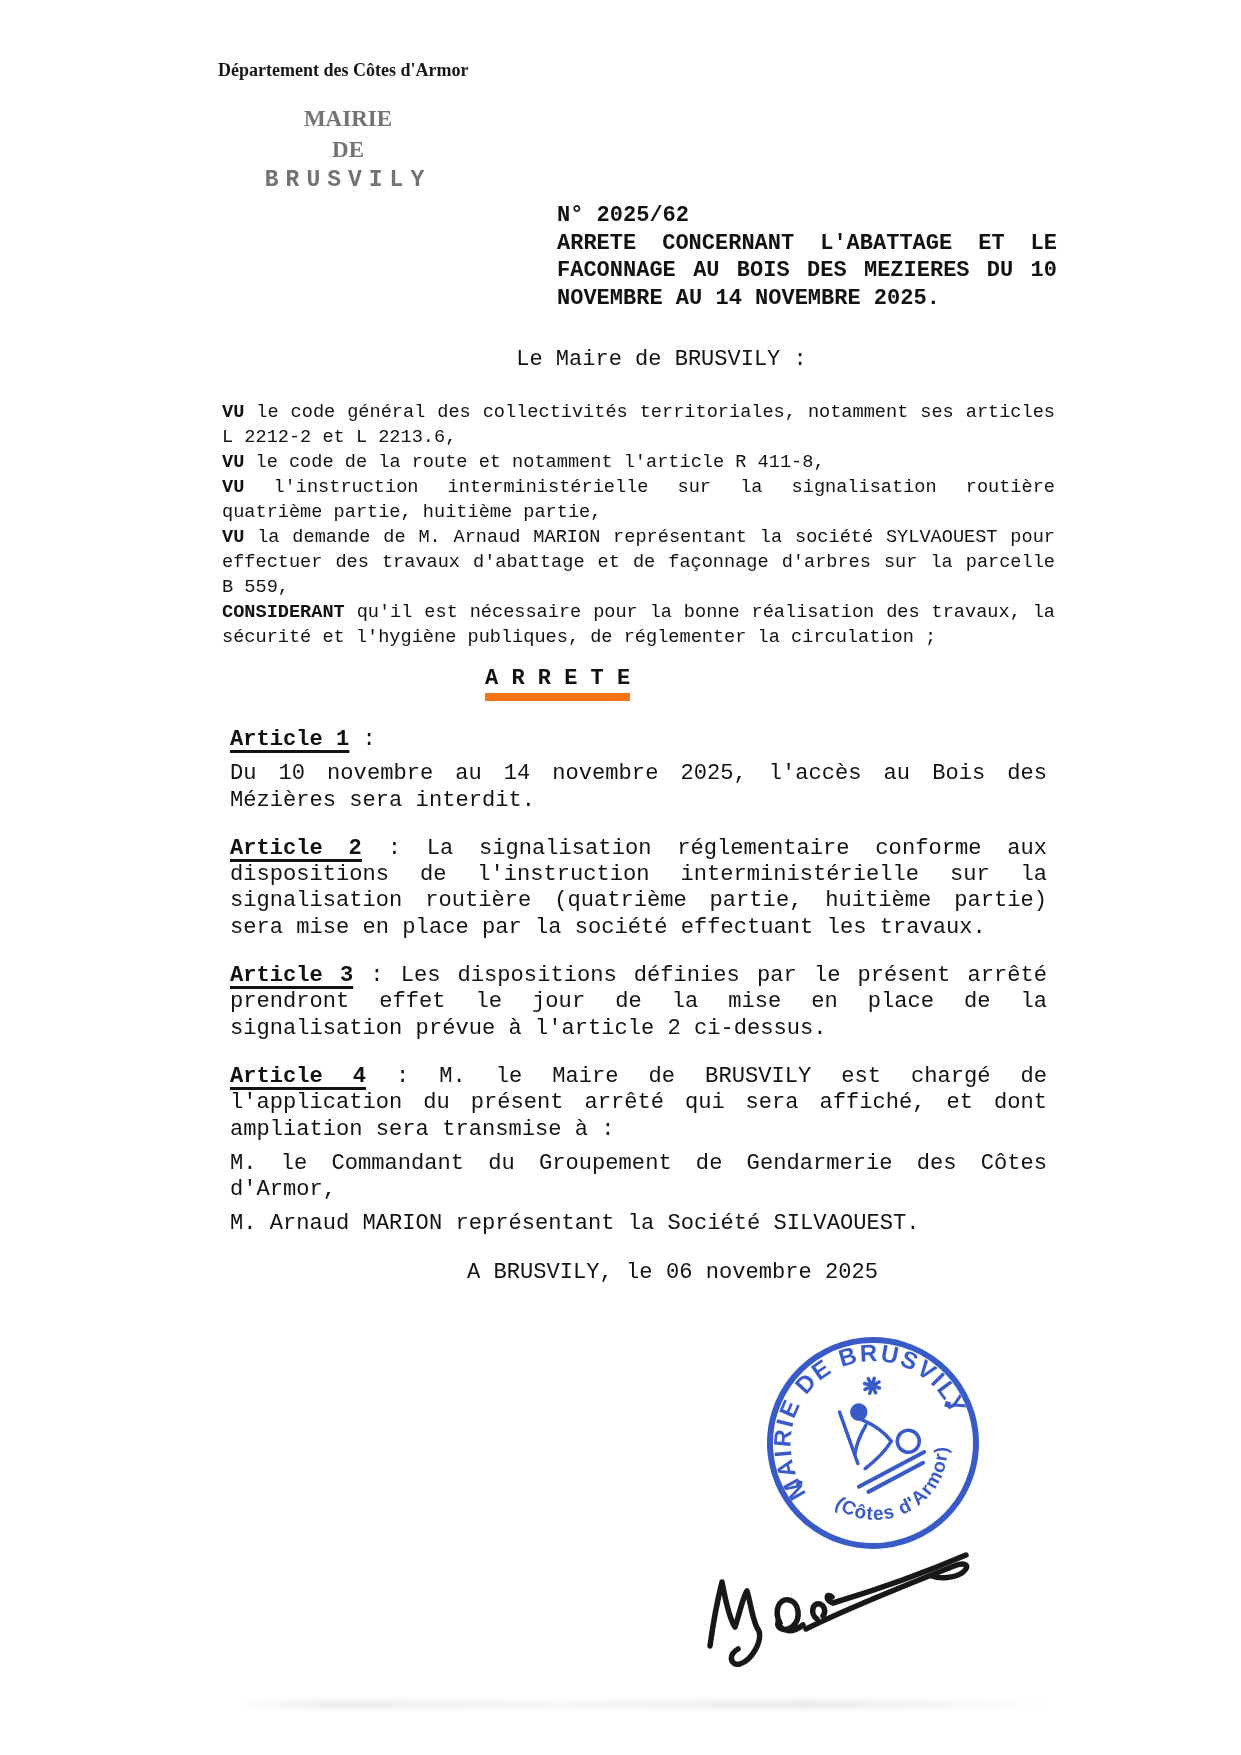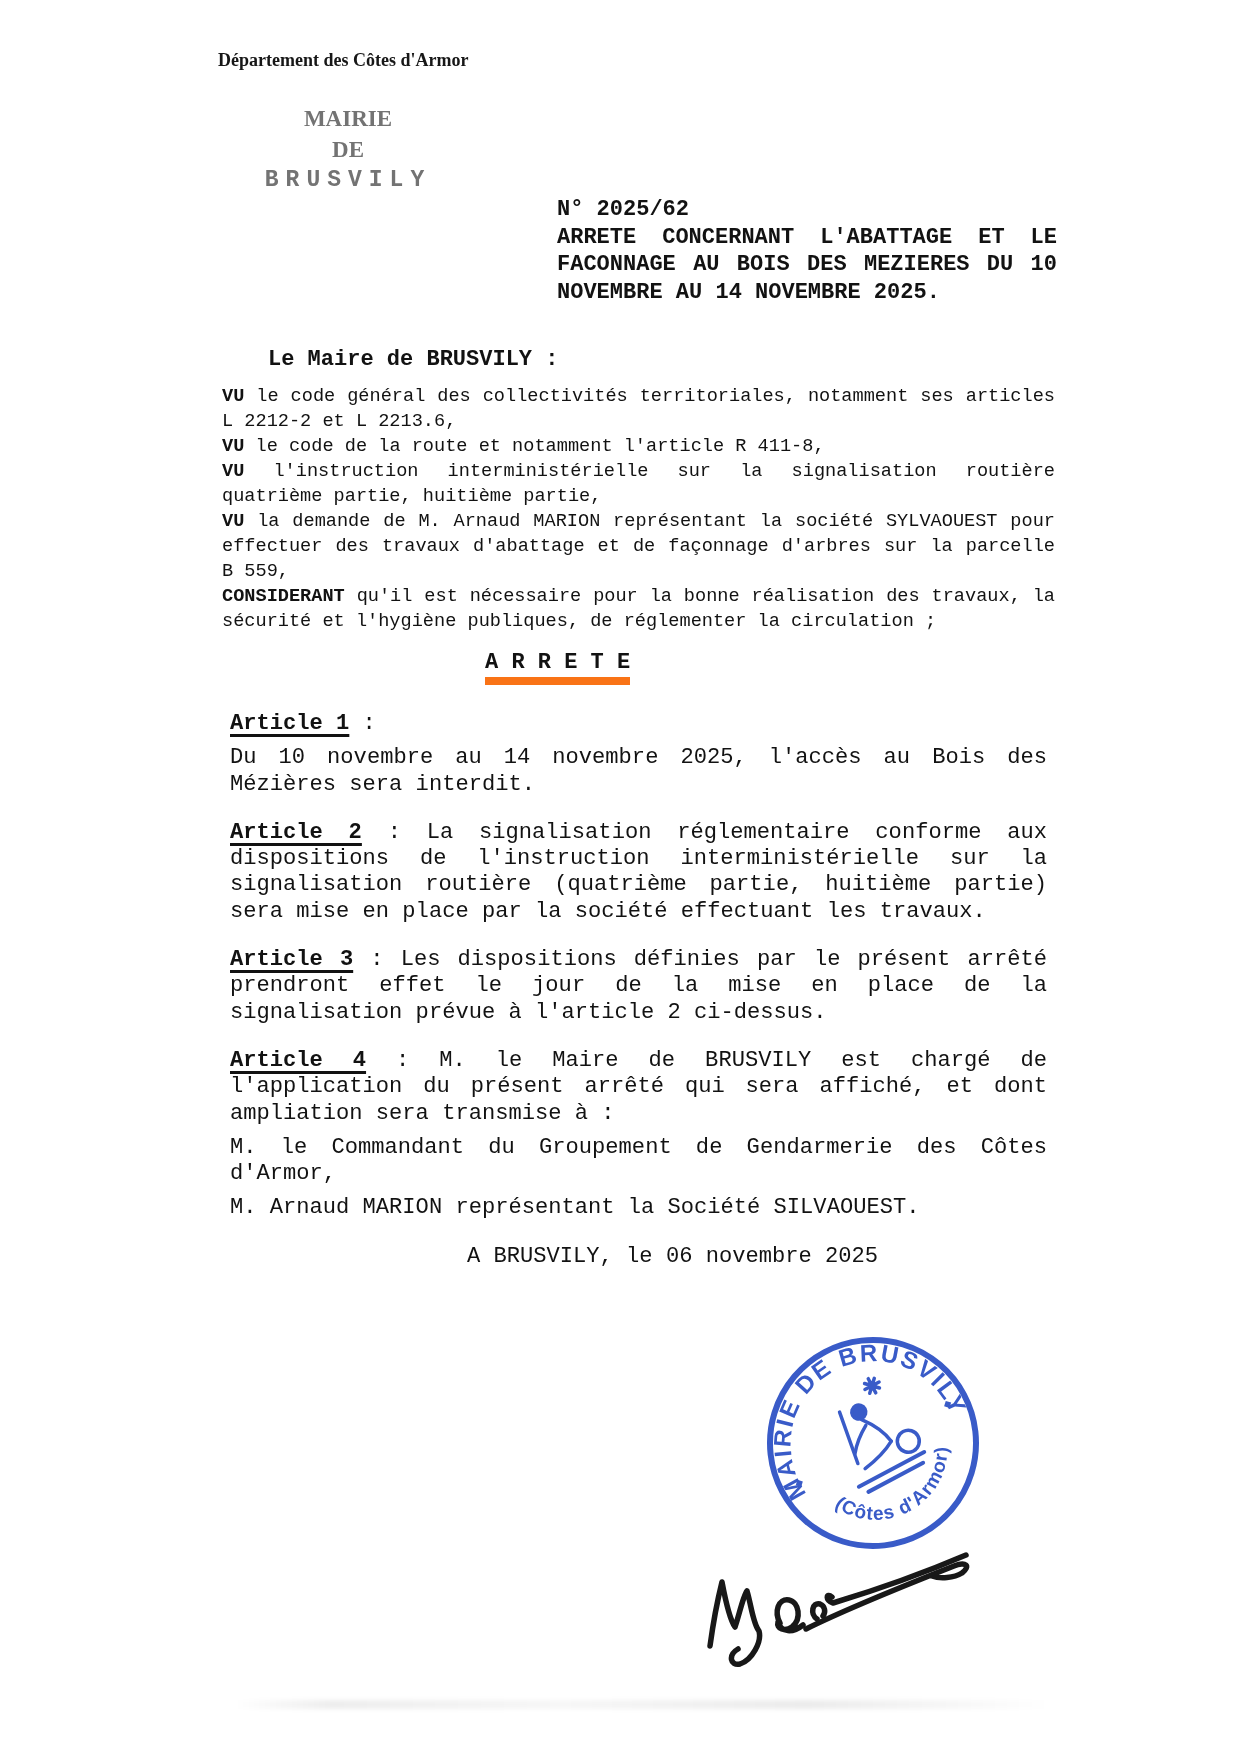--- a/index.html
+++ b/index.html
@@ -7,42 +7,42 @@
     position: relative;
     width: 1241px;
     height: 1755px;
     background: #ffffff;
     color: #121212;
     overflow: hidden;
     font-family: "Liberation Mono", "DejaVu Sans Mono", monospace;
   }
   
   .dept-header {
-    position: absolute; left: 218px; top: 50px;
+    position: absolute; left: 218px; top: 60px;
     font-family: "Liberation Serif", "DejaVu Serif", serif;
     font-weight: 700; font-size: 18px; color: #171717;
   }
   .mairie-block {
     position: absolute; left: 236px; top: 103px; width: 224px;
     font-family: "Liberation Serif", "DejaVu Serif", serif;
     font-weight: 700; font-size: 23px; line-height: 31px;
     text-align: center; color: #737373;
   }
   .mairie-city { letter-spacing: 7px; font-family: Liberation Mono, monospace; }
   
   .reference-block {
-    position: absolute; left: 557px; top: 196px; width: 500px;
+    position: absolute; left: 557px; top: 202px; width: 500px;
     font-weight: 700; font-size: 22px; line-height: 27.5px;
   }
   .reference-title { text-align: justify; }
   
   .content { position: absolute; left: 222px; top: 347px; width: 833px; }
   .salutation {
-    margin: 0 0 12px 46px;
-    font-weight: 700; font-size: 22px;
+    margin: 0 0 28px 46px;
+    font-weight: 400; font-size: 22px; text-align: center;
   }
   .preamble p {
     margin: 0; font-size: 18.6px; line-height: 25px; text-align: justify;
   }
   .lead { font-weight: 700; }
   .decree-heading-row { margin: 16px 0 26px 0; }
   .decree-heading {
     display: inline-block; margin-left: 263px;
     font-weight: 700; font-size: 22px;
     border-bottom: 8px solid #f97316; padding-bottom: 2px;

